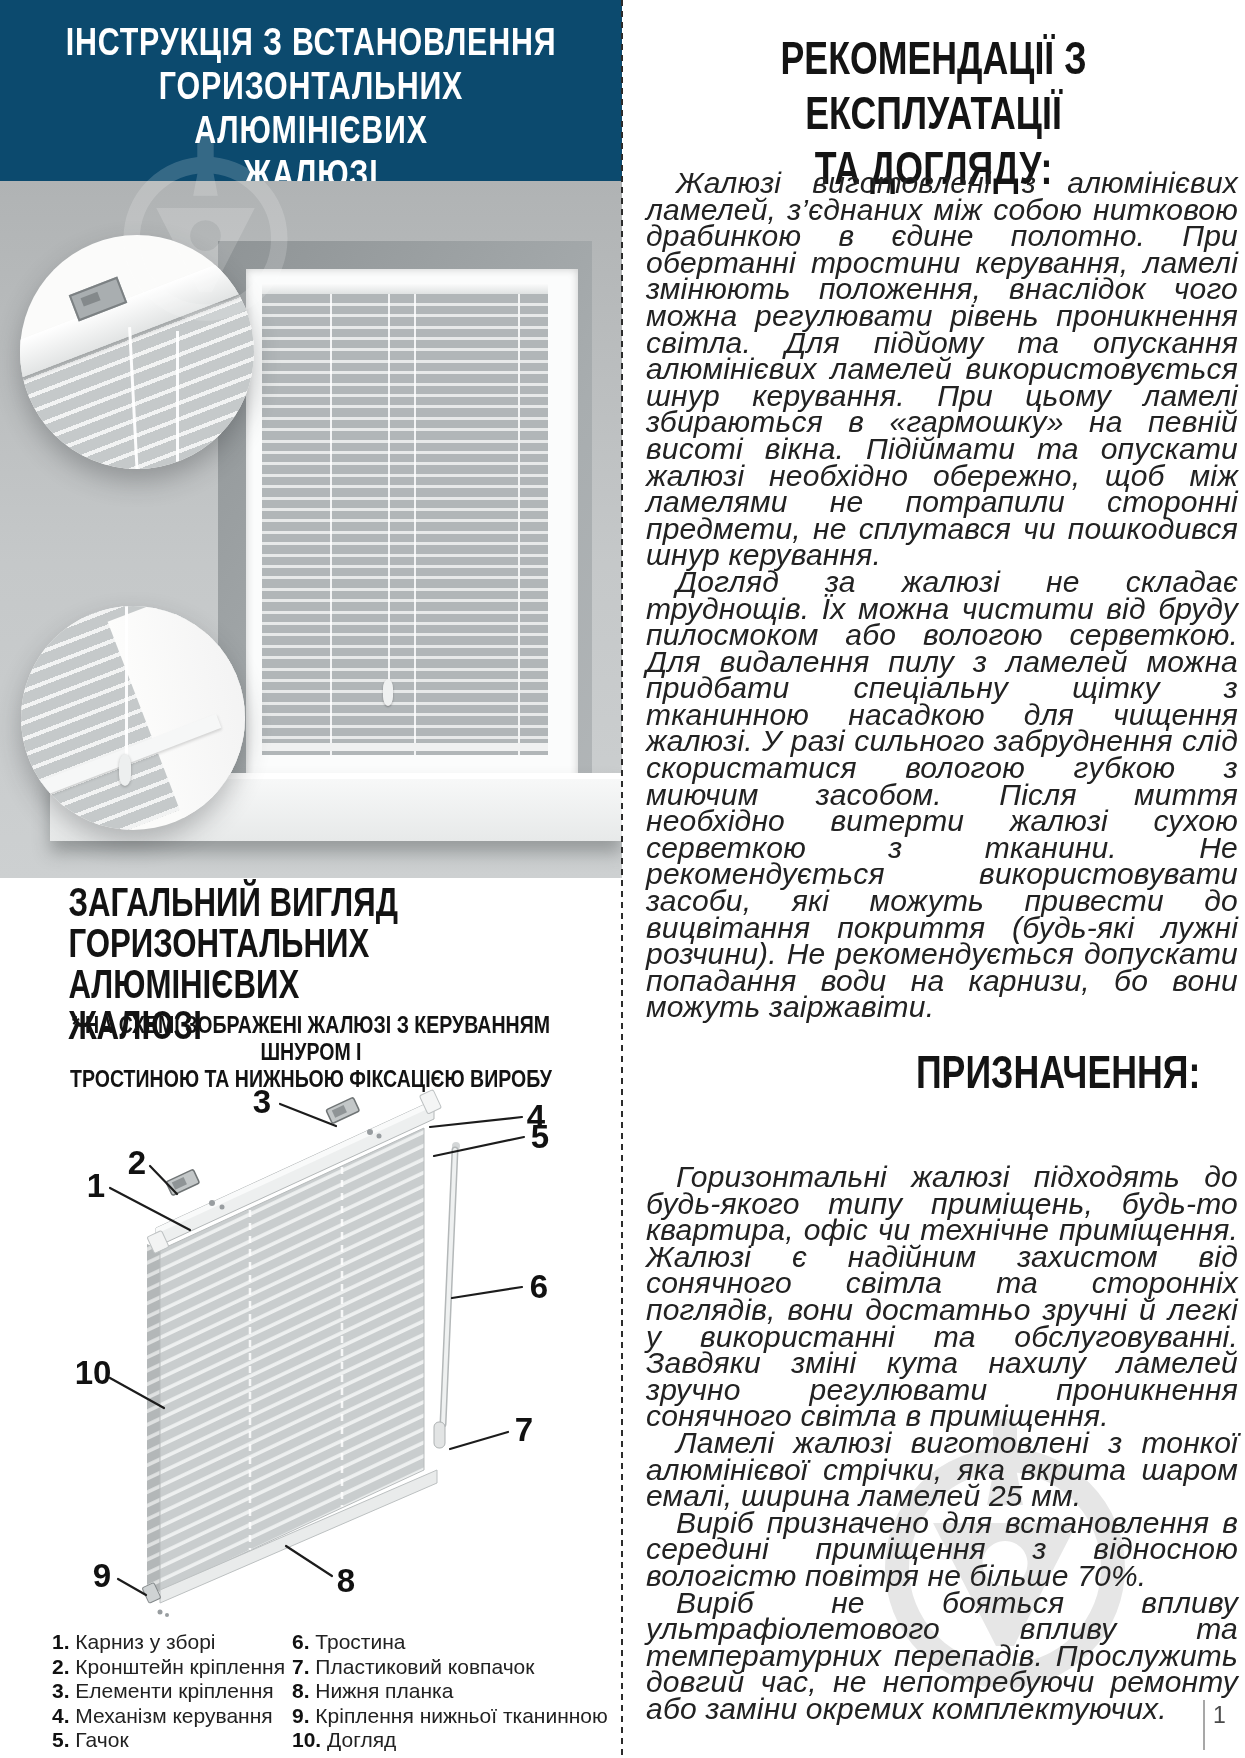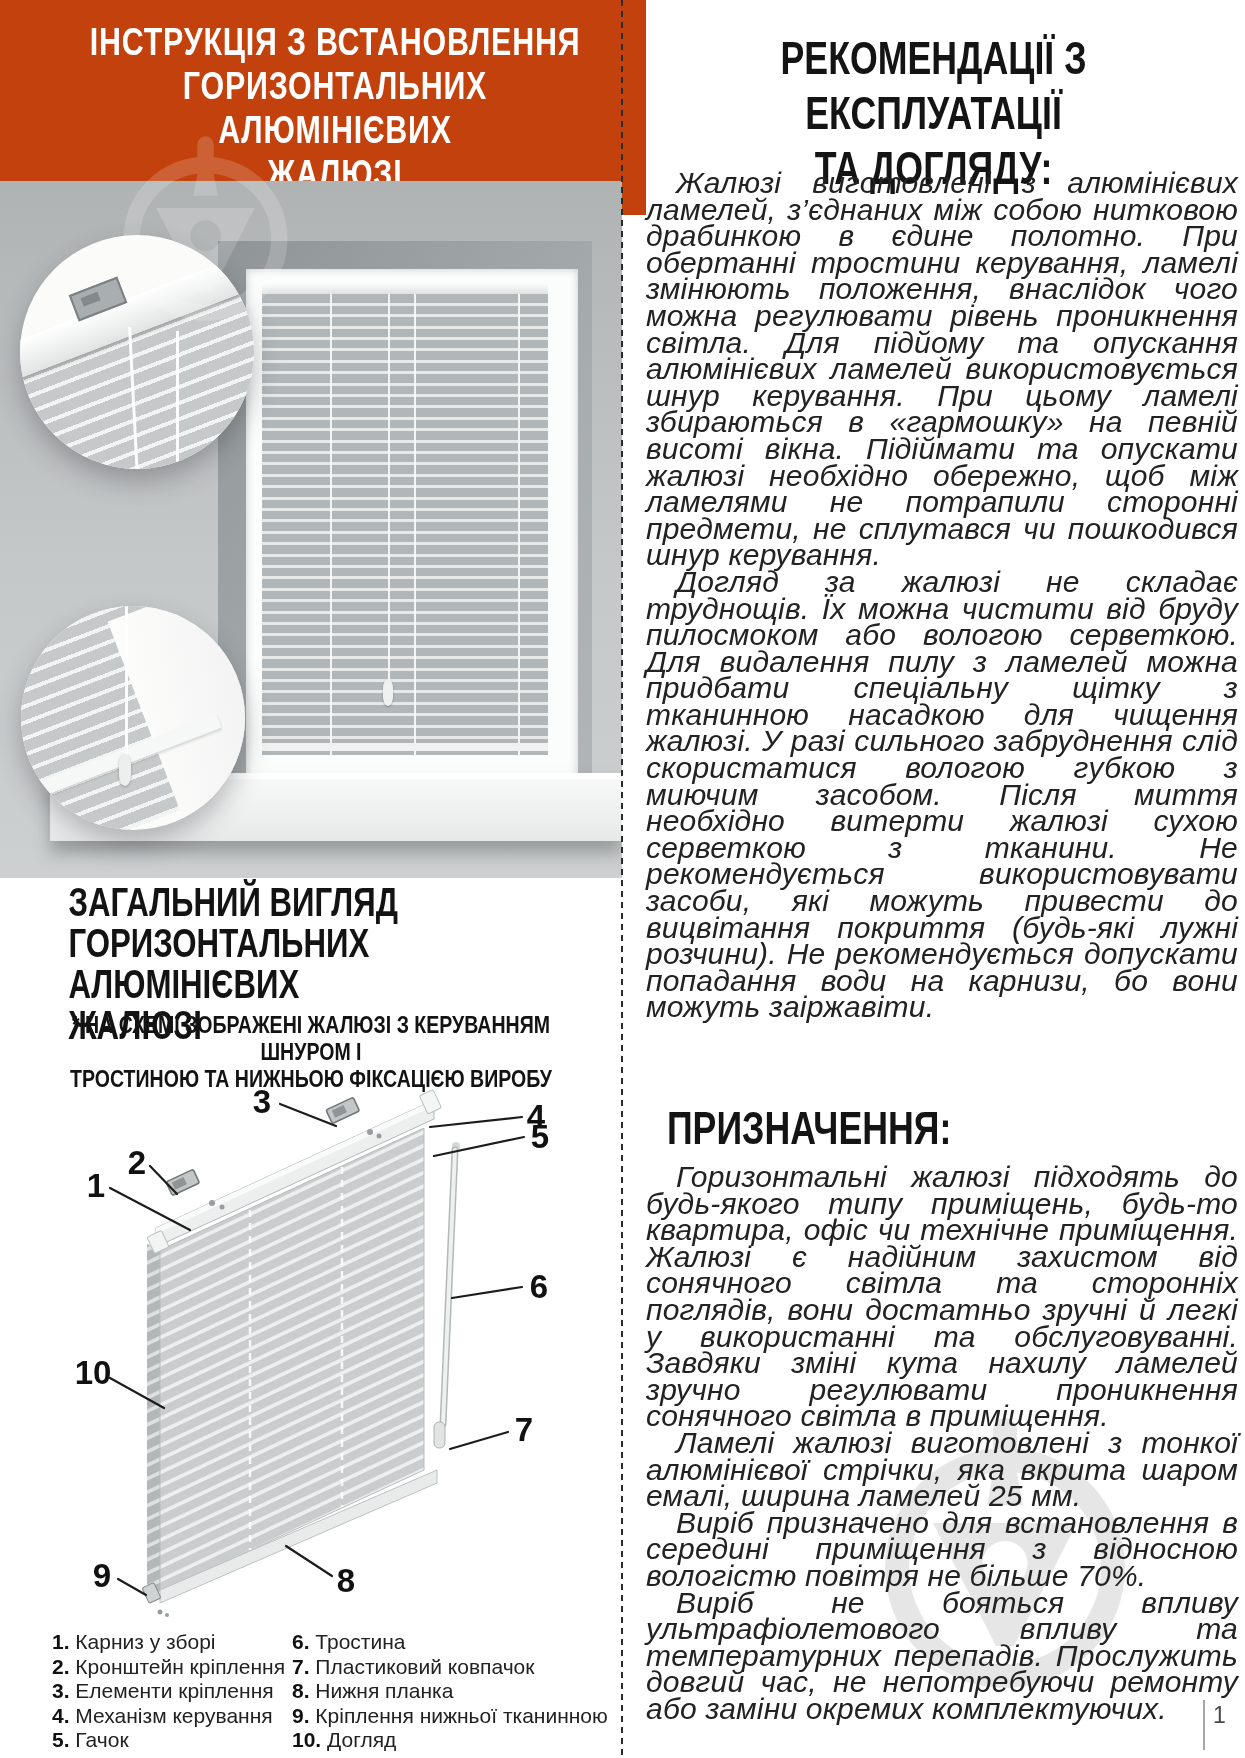--- a/index.html
+++ b/index.html
@@ -1,21 +1,21 @@
 <!DOCTYPE html>
 <html><head>
 <meta charset="utf-8">
 <style>
   html,body{margin:0;padding:0;}
   body{width:1245px;height:1758px;background:#ffffff;font-family:"Liberation Sans","DejaVu Sans",sans-serif;}
   .page{position:relative;width:1245px;height:1758px;overflow:hidden;background:#fff;}
 
   
-  .title-box{position:absolute;left:0;top:0;width:622px;height:215px;background:#c2410c;
-             display:flex;align-items:center;justify-content:center;text-align:center;z-index:1;padding-left:24px;}
+  .title-box{position:absolute;left:0;top:0;width:622px;height:215px;background:#0c4a6e;
+             display:flex;align-items:center;justify-content:center;text-align:center;z-index:1;}
   .title-box .h{display:inline-block;color:#fff;font-weight:bold;font-size:38px;line-height:44px;
                 white-space:pre-line;transform:scaleX(0.80);transform-origin:50% 50%;letter-spacing:1px;}
 
   
   .photo{position:absolute;left:0;top:181px;width:622px;height:697px;overflow:hidden;
          background:linear-gradient(180deg,#b0b3b4,#c5c8c9 55%,#cdd0d1);z-index:1;}
   .recess{position:absolute;left:218px;top:60px;width:374px;height:600px;
           background:linear-gradient(125deg,#8f9496,#a8adaf 60%,#b2b6b8);}
   .winframe{position:absolute;left:28px;top:28px;right:14px;bottom:30px;background:#fbfcfc;
             box-shadow:inset 0 0 9px rgba(0,0,0,.20);}
@@ -83,21 +83,21 @@
   .legend-col.first{width:240px;}
   .legend-item{font-size:21px;line-height:24.5px;color:#222;white-space:nowrap;}
   .legend-item b{font-weight:bold;color:#111;}
 
   
   .divider{position:absolute;left:621px;top:0;width:2px;height:1758px;z-index:4;
            background:repeating-linear-gradient(180deg,#2b2b2b 0 6px,transparent 6px 11px);}
 
   
   .rec-title-wrap{position:absolute;left:622px;top:30px;width:623px;text-align:center;z-index:2;}
-  .purpose-title-wrap{position:absolute;left:622px;top:1100px;width:623px;text-align:left;z-index:2;text-decoration:underline;}
+  .purpose-title-wrap{position:absolute;left:622px;top:1044px;width:623px;text-align:right;z-index:2;text-decoration:underline;}
   .h-big{display:inline-block;font-weight:bold;font-size:47px;line-height:55px;color:#141414;
          white-space:pre-line;transform:scaleX(0.76);transform-origin:50% 0;}
   .rec-body{position:absolute;left:646px;top:170px;width:592px;z-index:2;}
   .purpose-body{position:absolute;left:646px;top:1164px;width:592px;z-index:2;}
   .para{margin:0;text-indent:30px;text-align:justify;font-size:30px;line-height:26.6px;color:#222;
         letter-spacing:0.2px;font-style:italic;}
 
   .pageno-line{position:absolute;left:1203px;top:1700px;width:2px;height:50px;background:#a7a7a7;z-index:3;}
   .pageno{position:absolute;left:1213px;top:1702px;font-size:23px;color:#4a4a4a;z-index:3;}
 </style>

